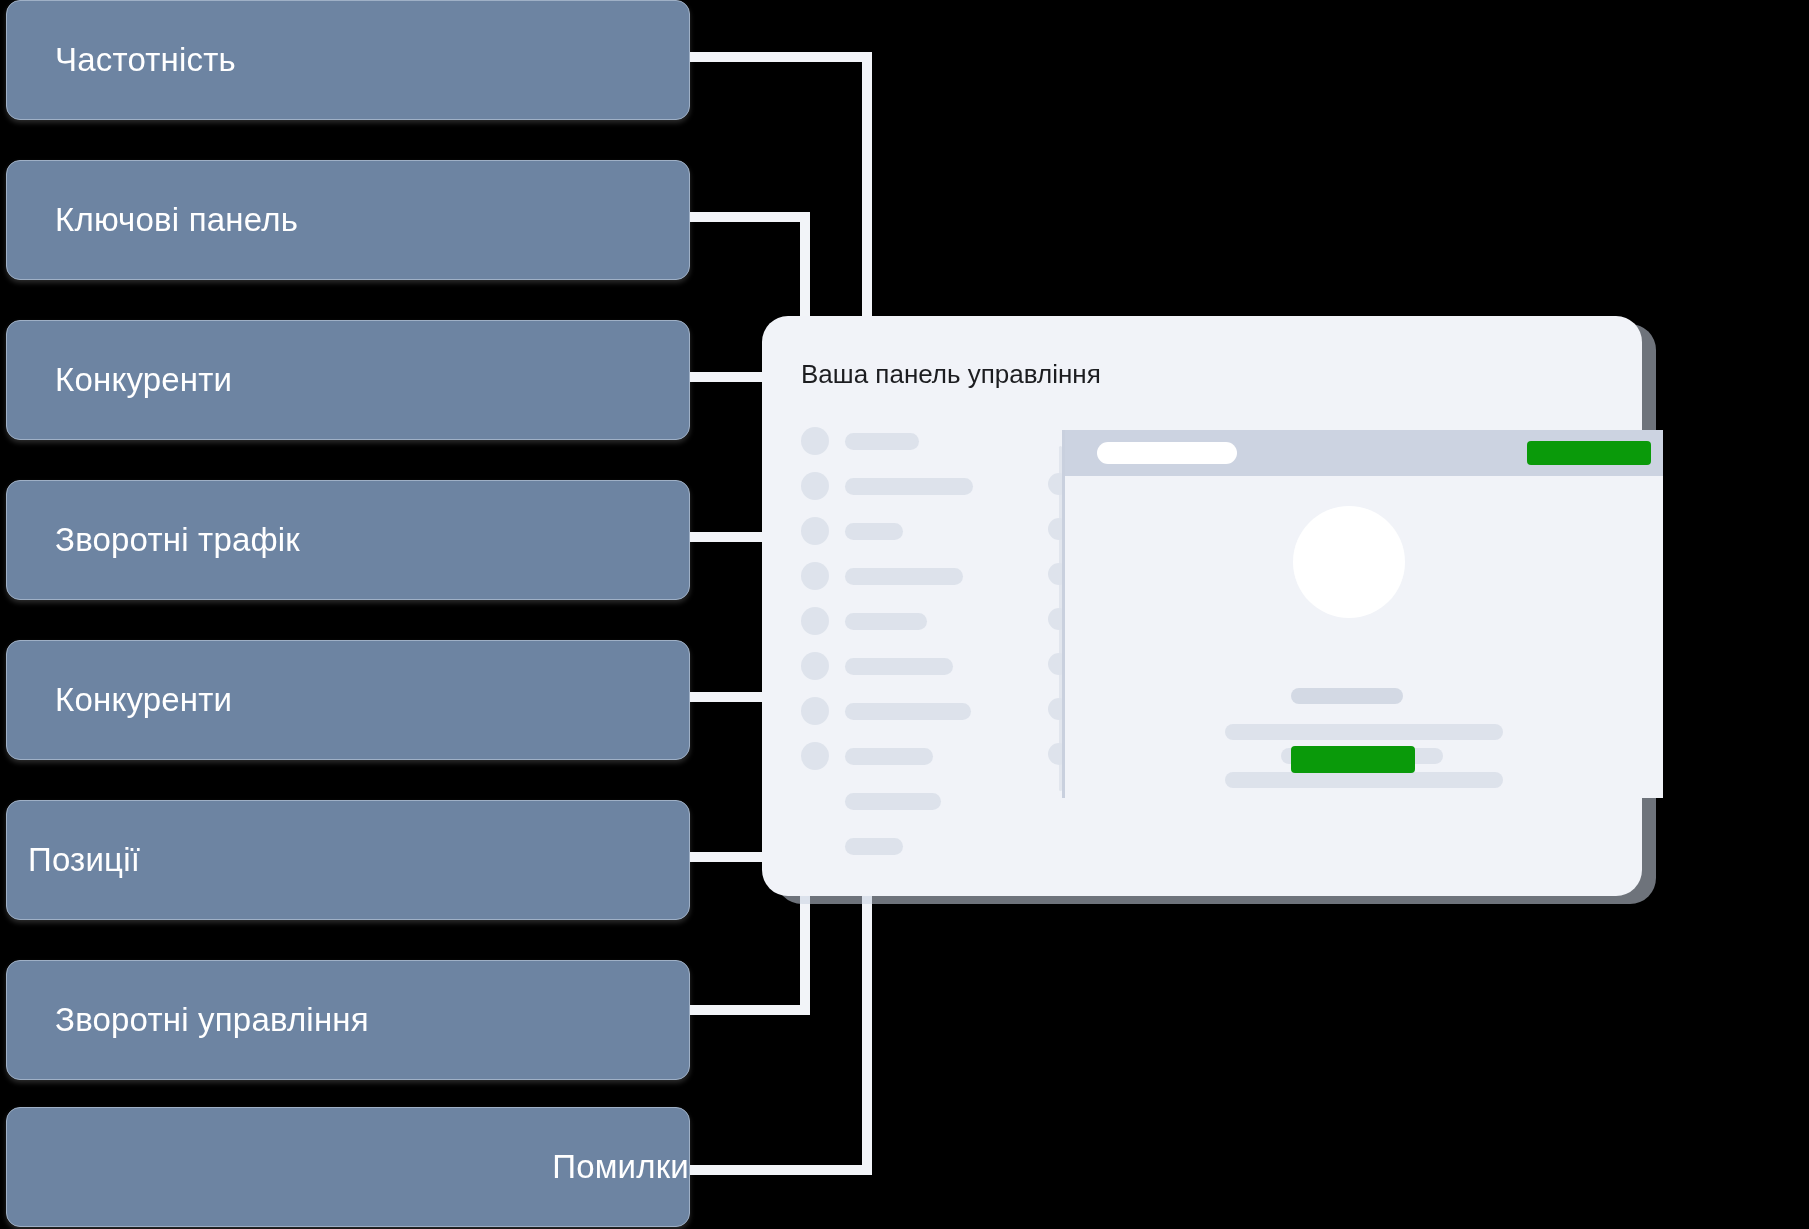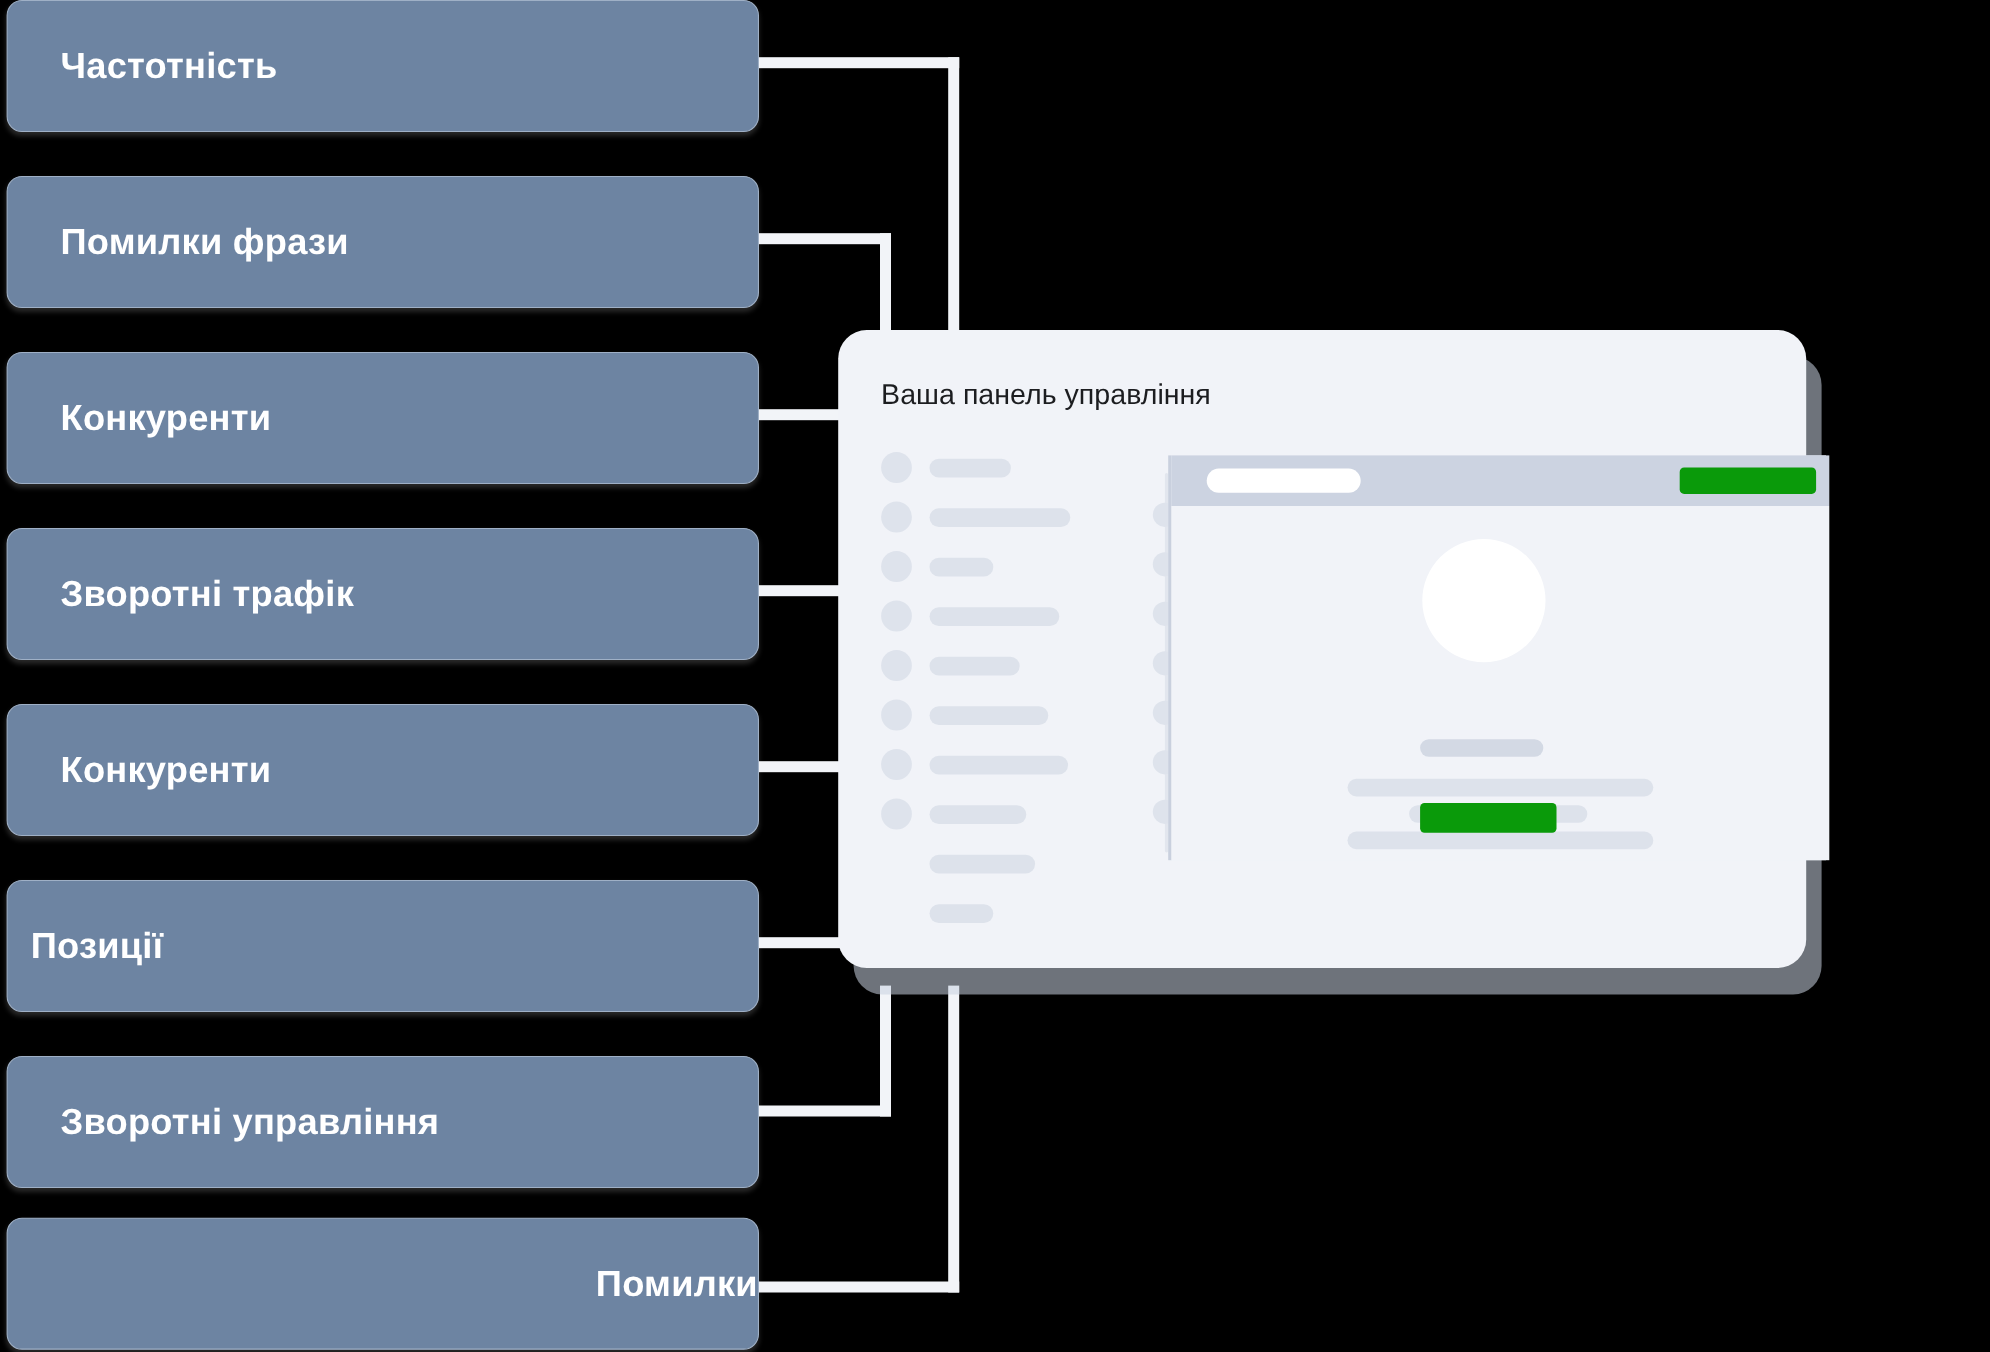--- a/index.html
+++ b/index.html
@@ -29,21 +29,20 @@
     display: flex;
     align-items: center;
     padding-left: 48px;
   }
   .chip-label {
     color: #ffffff;
     font-size: 33px;
     line-height: 1.1;
     letter-spacing: 0.2px;
     white-space: nowrap;
-    font-weight: bold;
   }
 
   
   .conn {
     position: absolute;
     background: #f2f4f8;
   }
   .conn.h { height: 10px; }
   .conn.v { width: 10px; }
 
@@ -54,21 +53,21 @@
     top: 324px;
     width: 880px;
     height: 580px;
     background: #c9d2e0;
     border-radius: 26px;
     opacity: 0.55;
   }
   #dash {
     position: absolute;
     left: 762px;
-    top: 300px;
+    top: 316px;
     width: 880px;
     height: 580px;
     background: #f1f3f8;
     border-radius: 26px;
   }
   #dash-title {
     position: absolute;
     left: 39px;
     top: 43px;
     font-size: 26px;
@@ -164,21 +163,21 @@
     <div class="conn v" style="left:800px; top:896px; height:119px;"></div>
 
     <div class="conn h" style="left:690px; top:1165px; width:182px;"></div>
     <div class="conn v" style="left:862px; top:896px; height:279px;"></div>
   </div>
 
   <div class="chip" style="top:0px;">
     <span class="chip-label">Частотність</span>
   </div>
   <div class="chip" style="top:160px;">
-    <span class="chip-label">Помилки фрази</span>
+    <span class="chip-label">Ключові панель</span>
   </div>
   <div class="chip" style="top:320px;">
     <span class="chip-label">Конкуренти</span>
   </div>
   <div class="chip" style="top:480px;">
     <span class="chip-label">Зворотні трафік</span>
   </div>
   <div class="chip" style="top:640px;">
     <span class="chip-label">Конкуренти</span>
   </div>

